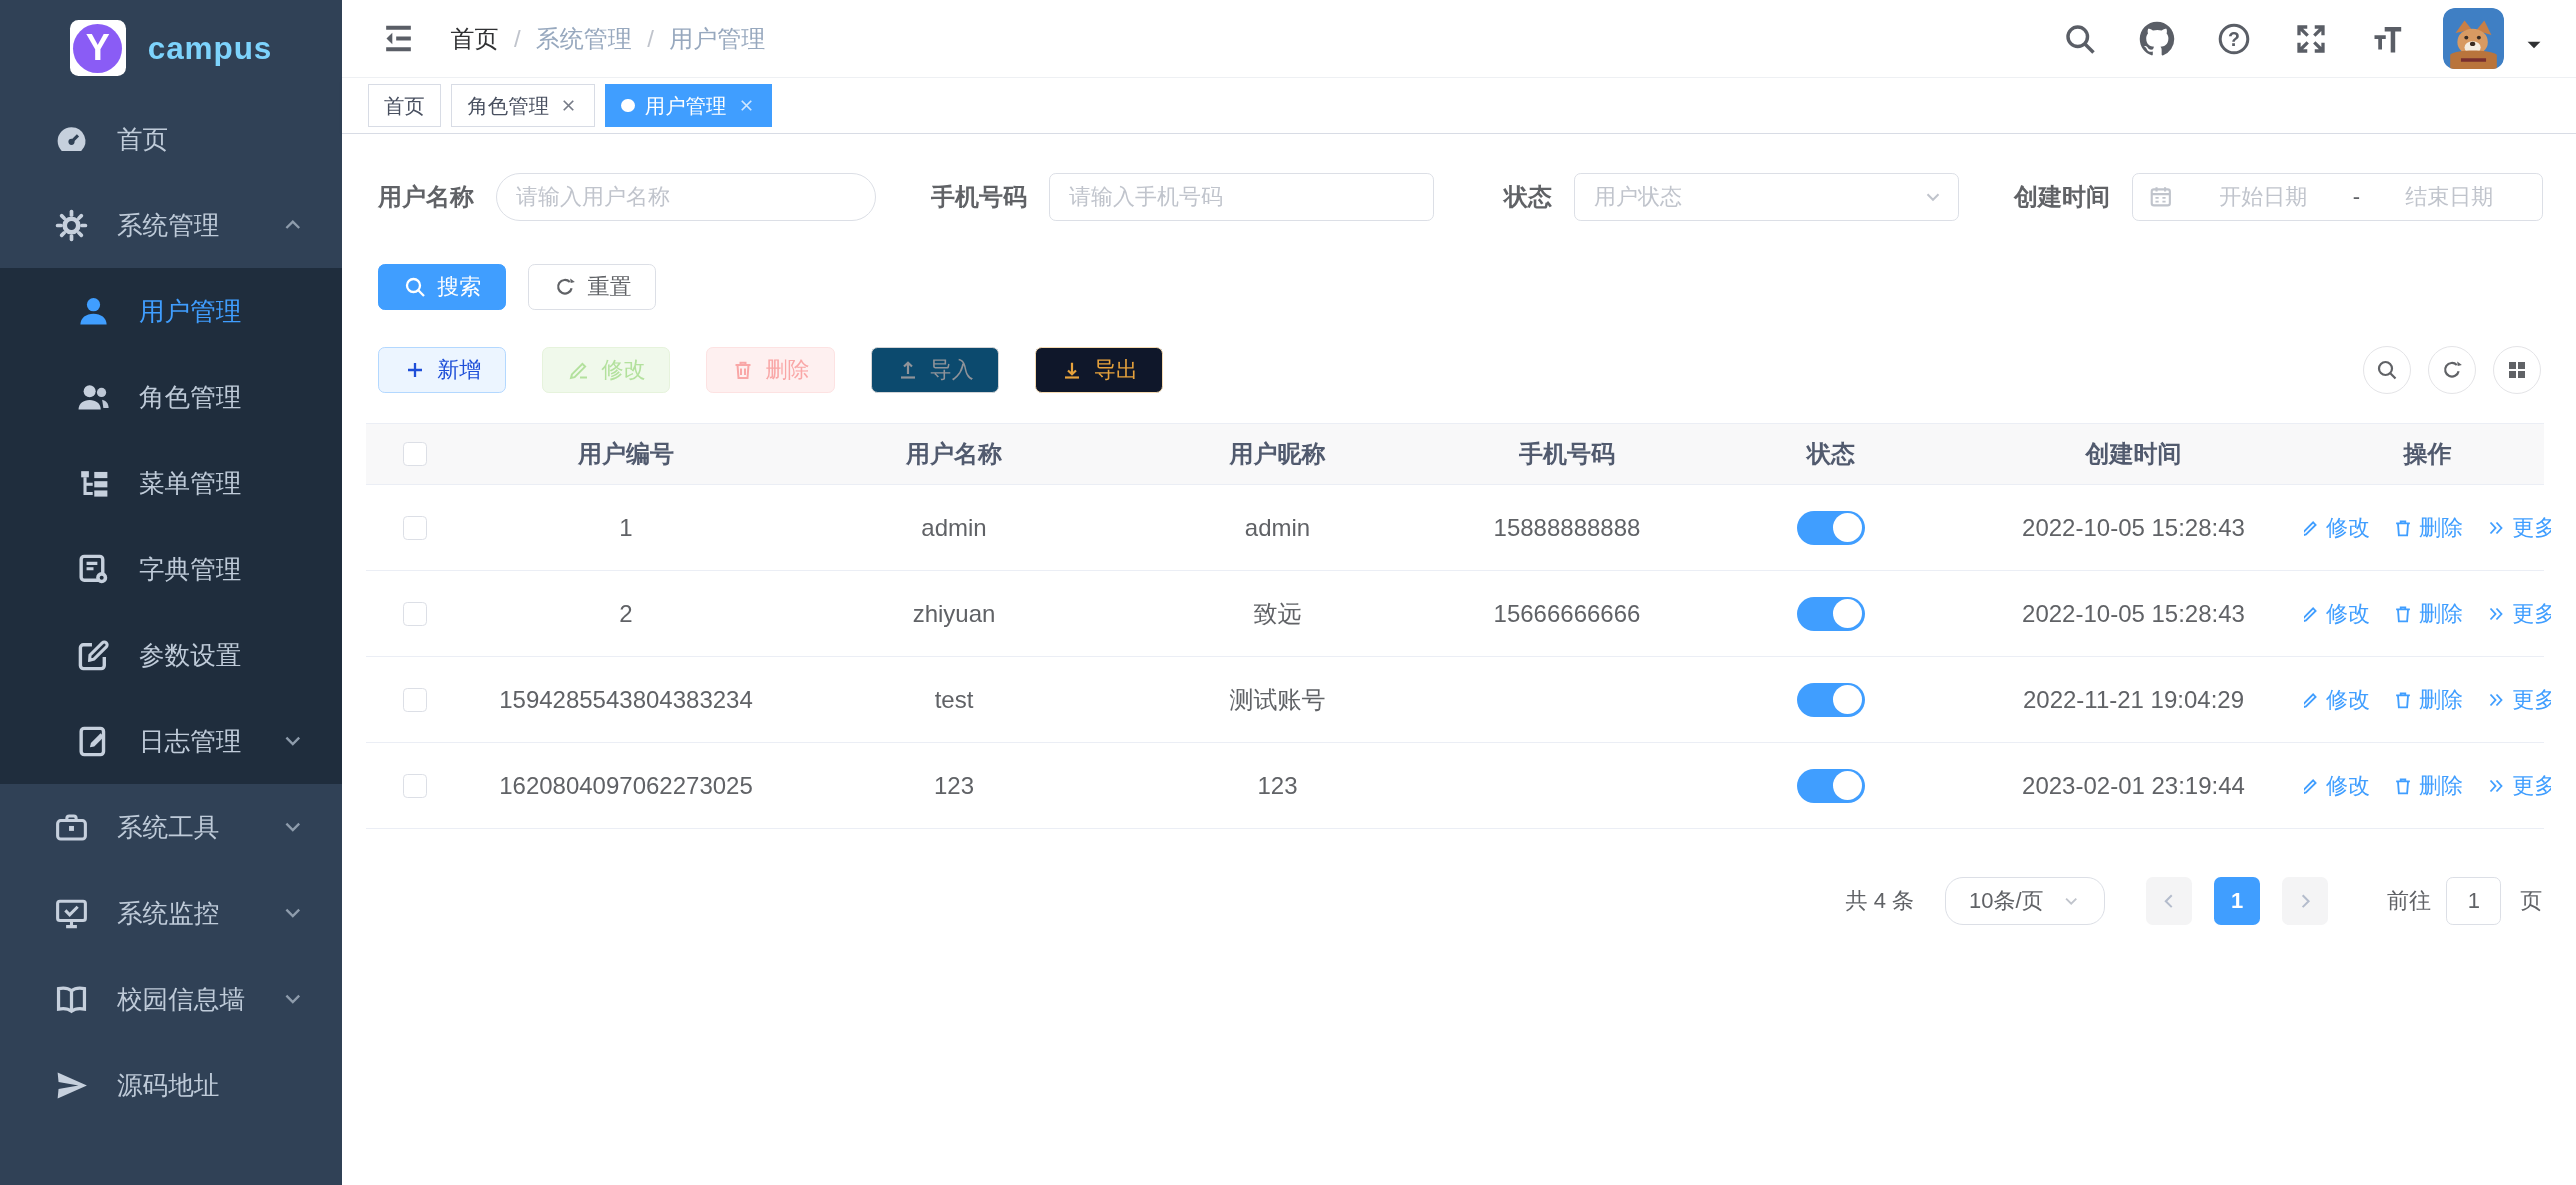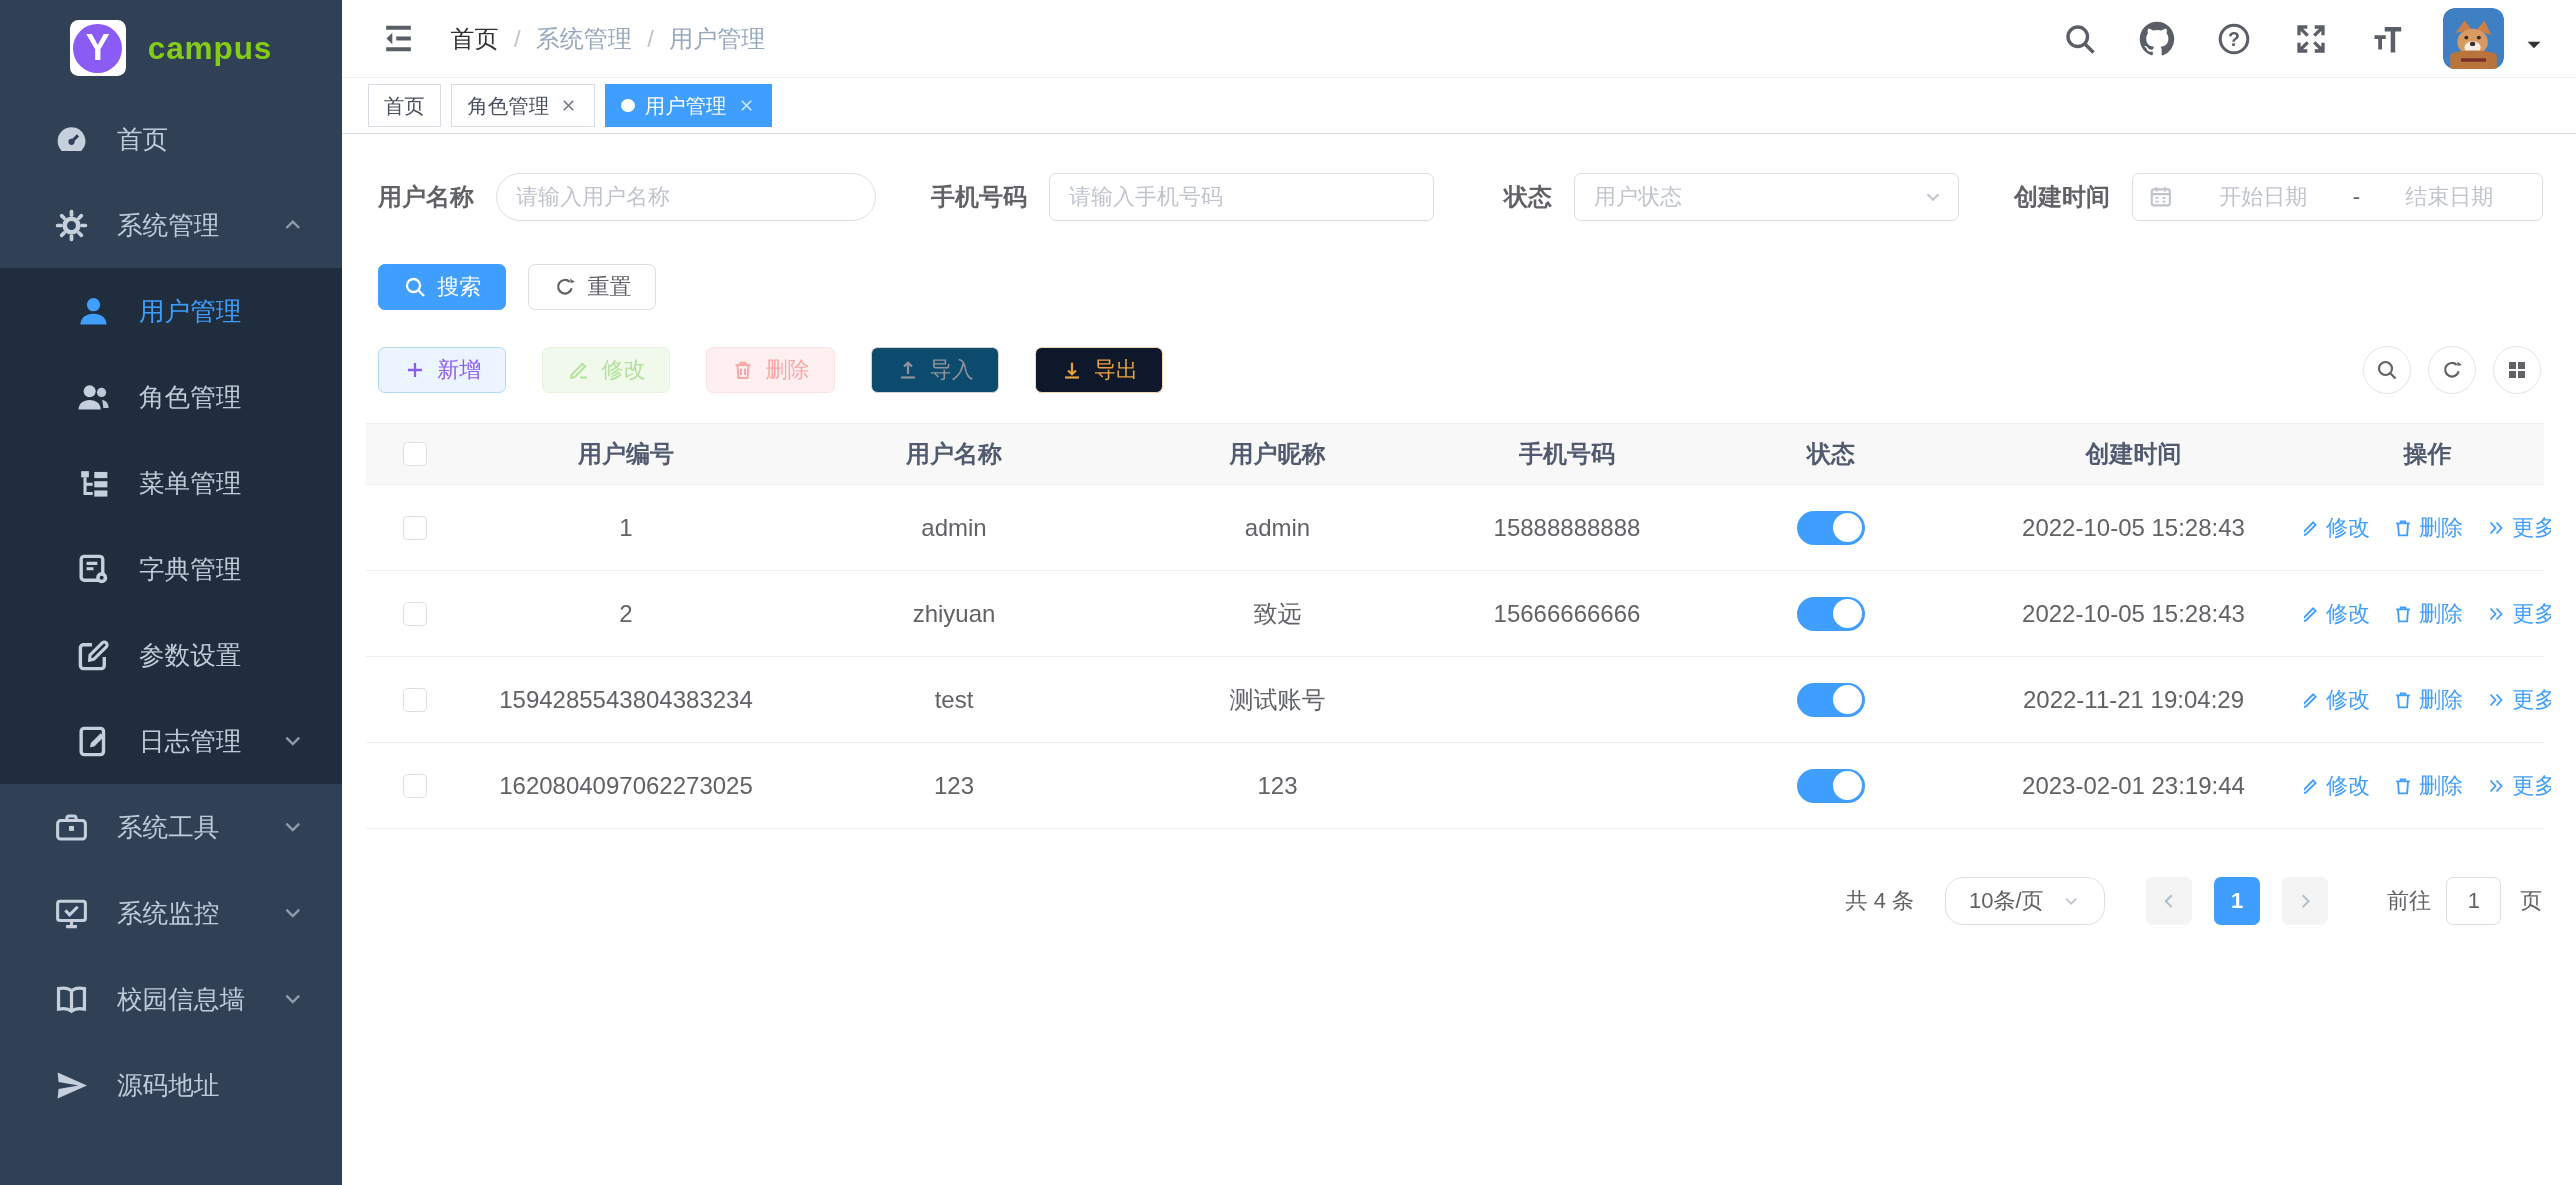--- a/index.html
+++ b/index.html
@@ -6,21 +6,21 @@
   html,body { background:#fff; }
   .screen {
     width:2576px; height:1186px; display:flex; overflow:hidden;
     font-family:"Liberation Sans","DejaVu Sans",sans-serif; color:#515a6e; background:#fff;
   }
   
   .sidebar { width:342px; flex-shrink:0; background:#304156; display:flex; flex-direction:column; }
   .logo { height:96px; display:flex; align-items:center; justify-content:center; gap:22px; cursor:pointer; }
   .logo-badge { width:56px; height:56px; background:#fff; border-radius:8.5px; display:flex; align-items:center; justify-content:center; }
   .logo-circle { width:49px; height:49px; background:#8a5cf5; border-radius:50%; color:#fff; font-weight:700; font-size:36px; display:flex; align-items:center; justify-content:center; }
-  .logo-text { color:#84cc16; font-size:31.5px; font-weight:700; letter-spacing:0.9px; }
+  .logo-text { color:#7dd3fc; font-size:31.5px; font-weight:700; letter-spacing:0.9px; }
   .menu { flex:1; }
   .menu-item { height:86px; display:flex; align-items:center; padding:0 36px 0 53px; color:#bfcbd9; font-size:25.6px; cursor:pointer; }
   .menu-item .mi-icon { width:37px; height:37px; margin-right:27px; flex-shrink:0; color:#c6d0dd; }
   .menu-item .chev { margin-left:auto; width:25.6px; height:25.6px; color:#8e9cac; }
   .submenu { background:#1f2d3d; }
   .submenu .menu-item { padding-left:75px; }
   .menu-item.active { color:#409eff; }
   .menu-item.active .mi-icon { color:#409eff; }
   
   .main { flex:1; display:flex; flex-direction:column; min-width:0; }
@@ -56,21 +56,21 @@
   .date-range { width:411px; height:48px; border:0.9px solid #dcdfe6; border-radius:6.8px; display:flex; align-items:center; padding:0 15.3px; gap:12px; cursor:text; }
   .date-range .cal { width:25.6px; height:25.6px; color:#c0c4cc; flex-shrink:0; }
   .date-ph { color:#c0c4cc; font-size:22px; flex:1; text-align:center; }
   .date-sep { color:#606266; font-size:22px; }
   .search-row { margin:43px 0 0 12px; display:flex; gap:22px; }
   .btn { height:46px; border-radius:6.8px; border:0.9px solid #dcdfe6; background:#fff; color:#606266; font-size:22px; display:inline-flex; align-items:center; justify-content:center; gap:10.2px; padding:0 24px; cursor:pointer; font-family:inherit; }
   .btn svg { width:24px; height:24px; }
   .btn-primary { background:#409eff; border-color:#409eff; color:#fff; }
   .toolbar-row { margin:36px 0 0 12px; display:flex; align-items:center; }
   .toolbar-row .btn { margin-right:36px; }
-  .btn-plain-primary { background:#ecf5ff; border-color:#b3d8ff; color:#8b5cf6; }
+  .btn-plain-primary { background:#ecf5ff; border-color:#b3d8ff; color:#1d4ed8; }
   .btn-plain-success { background:#f0f9eb; border-color:#e6f3dc; color:#b3e19d; cursor:not-allowed; }
   .btn-plain-danger  { background:#fef0f0; border-color:#fde2e2; color:#f9a7a7; cursor:not-allowed; }
   .btn-plain-info    { background:#0c4a6e; border-color:#d3d4d6; color:#909399; }
   .btn-plain-warning { background:#0f172a; border-color:#f5dab1; color:#e6a23c; }
   .tool-icons { margin-left:auto; display:flex; gap:17px; margin-right:3.4px; }
   .circle-btn { width:48px; height:48px; border-radius:50%; border:0.9px solid #e4e4e7; background:#fff; color:#606266; display:flex; align-items:center; justify-content:center; cursor:pointer; }
   .circle-btn svg { width:24px; height:24px; }
   
   .table { margin-top:29px; border-top:0.9px solid #ebeef5; font-size:24px; }
   .t-row { display:flex; align-items:center; border-bottom:0.9px solid #ebeef5; }

